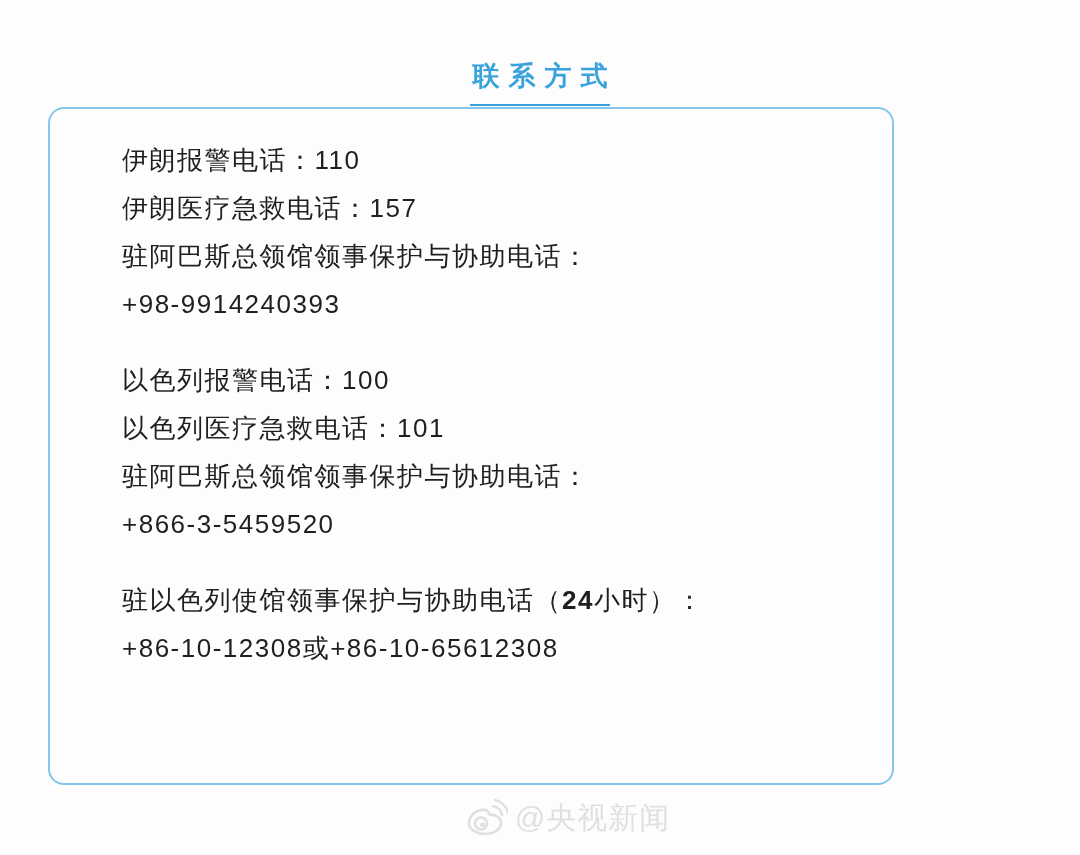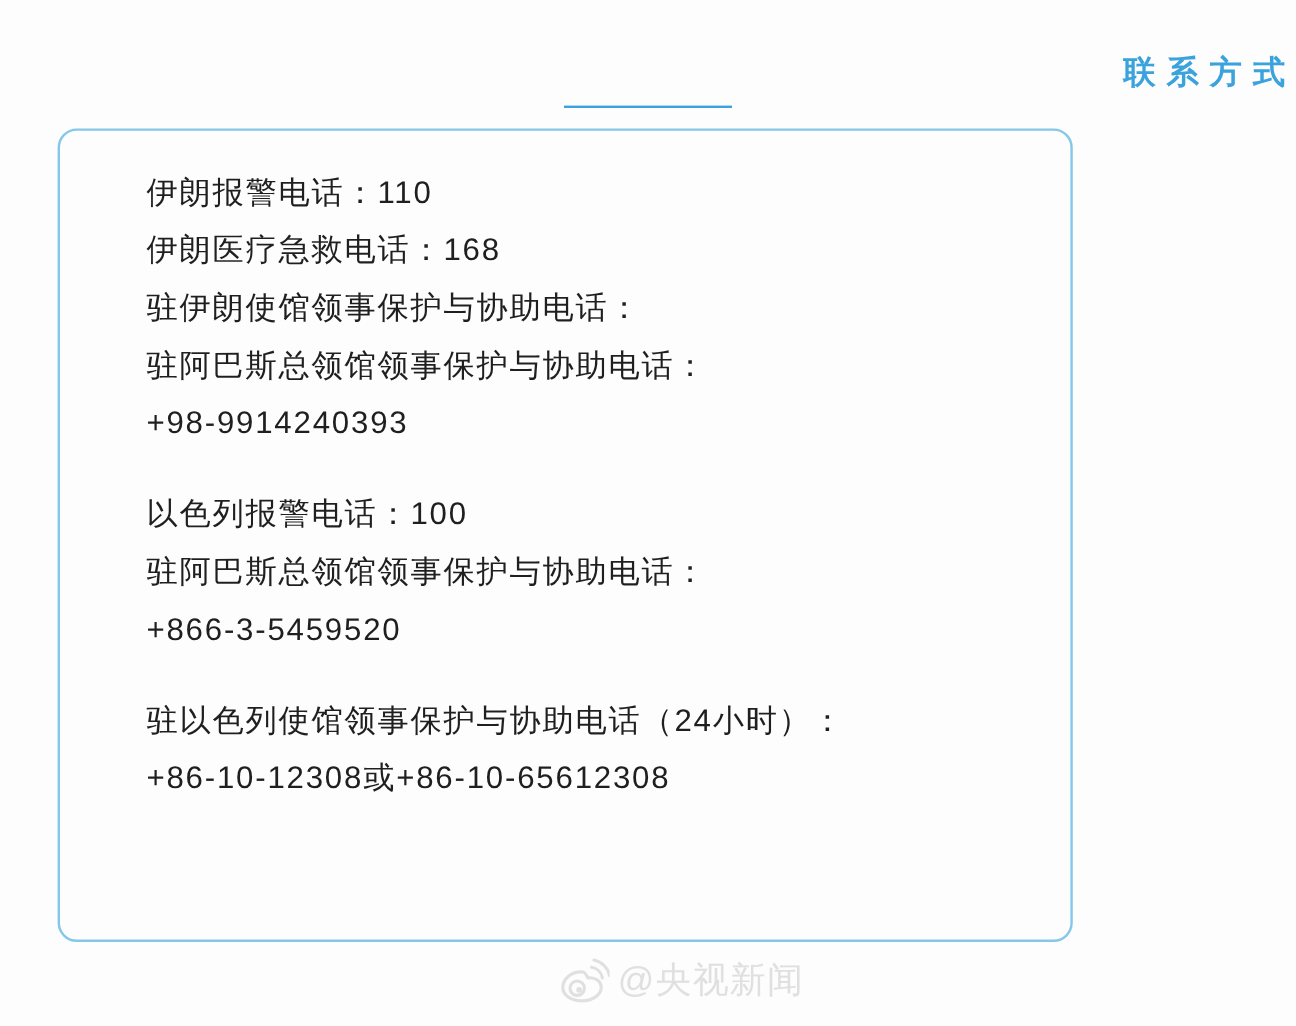--- a/index.html
+++ b/index.html
@@ -12,22 +12,22 @@
   *{margin:0;padding:0;box-sizing:border-box;}
   html,body{width:1080px;height:855px;}
   body{
     background:var(--bg);
     font-family:"Liberation Sans","DejaVu Sans",sans-serif;
     position:relative;
     overflow:hidden;
     color:var(--text);
   }
   .title-wrap{
-    padding-top:44px;
-    text-align:right;
+    padding-top:60px;
+    text-align:center;
   }
   .page-title{
     display:inline-block;
     font-size:27px;
     font-weight:bold;
     color:var(--accent-blue);
     letter-spacing:9px;
     text-indent:9px;
     line-height:32px;
   }
@@ -50,21 +50,21 @@
   }
   .contact-group{margin:0;}
   .contact-group + .contact-group{margin-top:28px;}
   .line{
     font-size:26px;
     line-height:48px;
     letter-spacing:1.5px;
     color:var(--text);
     white-space:nowrap;
   }
-  .line .b{font-weight:normal;text-align:center;}
+  .line .b{font-weight:bold;text-align:center;}
   .watermark{
     position:absolute;
     left:0;
     right:0;
     top:796px;
     display:flex;
     justify-content:center;
   }
   .watermark-inner{
     display:flex;
@@ -86,27 +86,27 @@
 <div>
 
   <div class="title-wrap">
     <div class="page-title">联系方式</div>
     <div class="title-underline"></div>
   </div>
 
   <div class="contact-card" id="contact-card">
       <div class="contact-group">
         <div class="line"><span>伊朗报警电话：110</span></div>
-        <div class="line"><span>伊朗医疗急救电话：168</span></div>
-        <div class="line"><span>驻伊朗使馆领事保护与协助电话：</span></div>
+        <div class="line"><span>伊朗医疗急救电话：157</span></div>
         <div class="line"><span>驻阿巴斯总领馆领事保护与协助电话：</span></div>
         <div class="line"><span>+98-9914240393</span></div>
       </div>
       <div class="contact-group">
         <div class="line"><span>以色列报警电话：100</span></div>
+        <div class="line"><span>以色列医疗急救电话：101</span></div>
         <div class="line"><span>驻阿巴斯总领馆领事保护与协助电话：</span></div>
         <div class="line"><span>+866-3-5459520</span></div>
       </div>
       <div class="contact-group">
         <div class="line"><span>驻以色列使馆领事保护与协助电话（</span><span class="b">24</span><span>小时）：</span></div>
         <div class="line"><span>+86-10-12308或+86-10-65612308</span></div>
       </div>
     </div>
 
   <div class="watermark">

